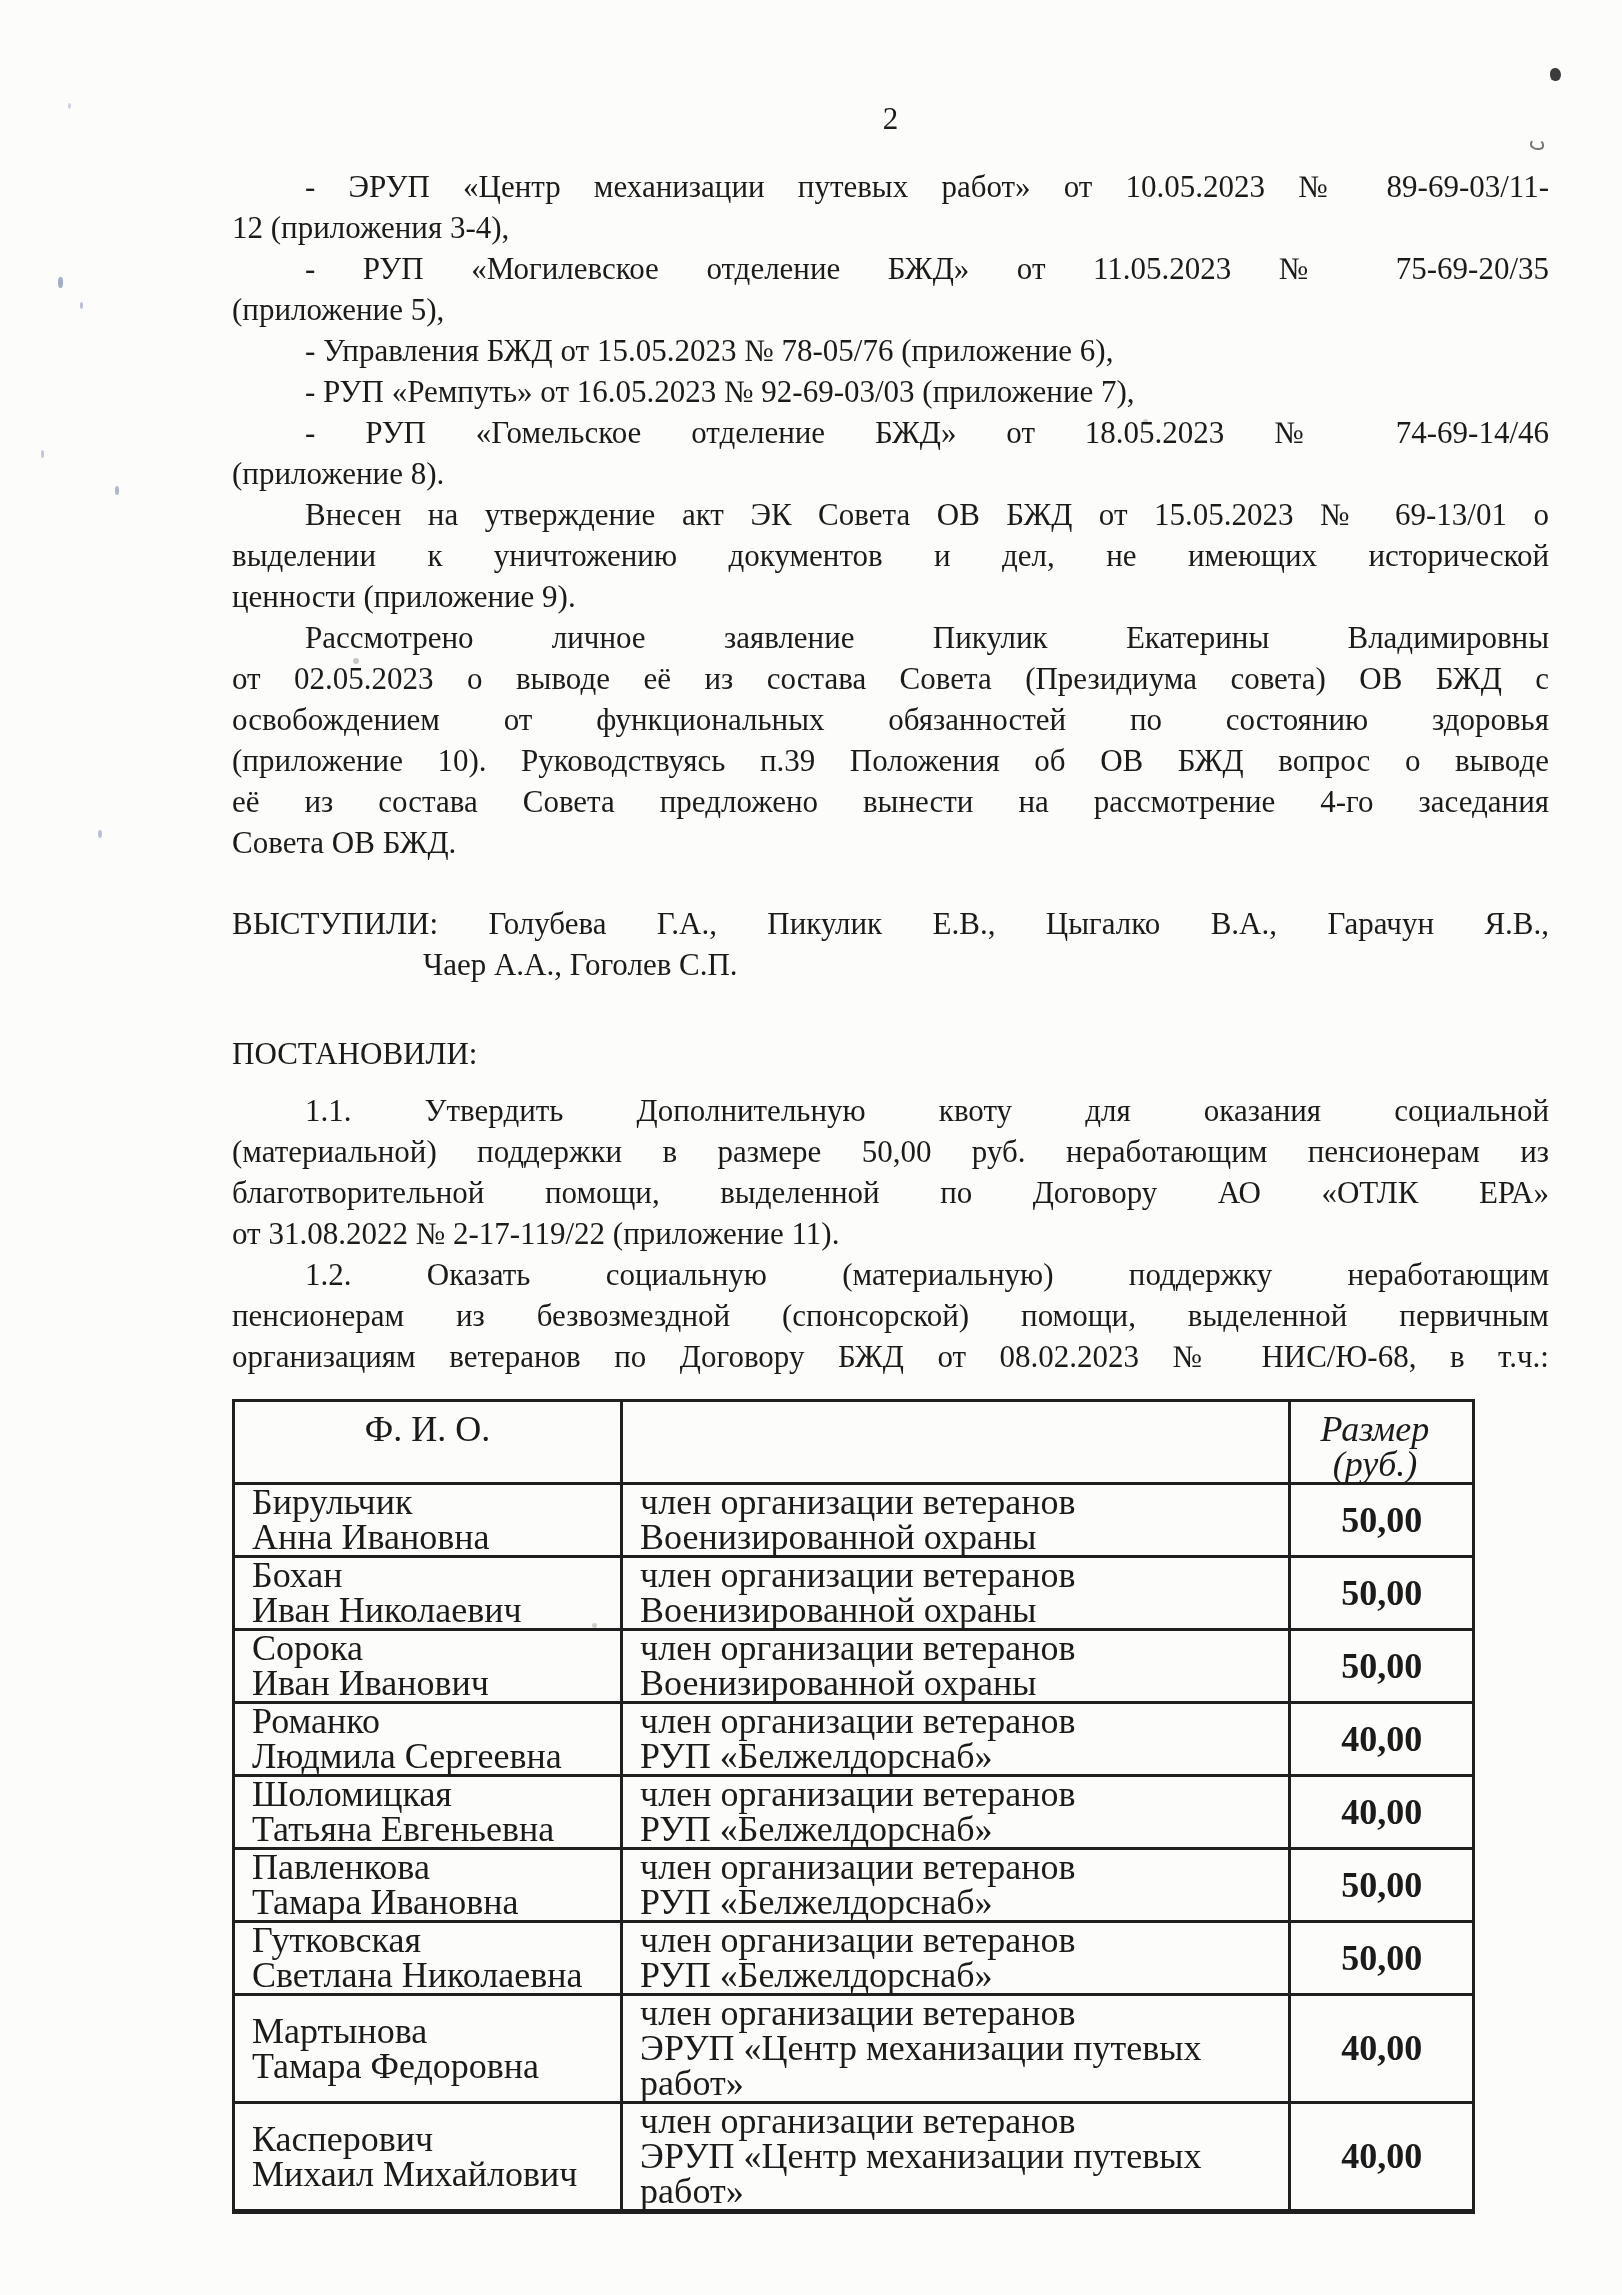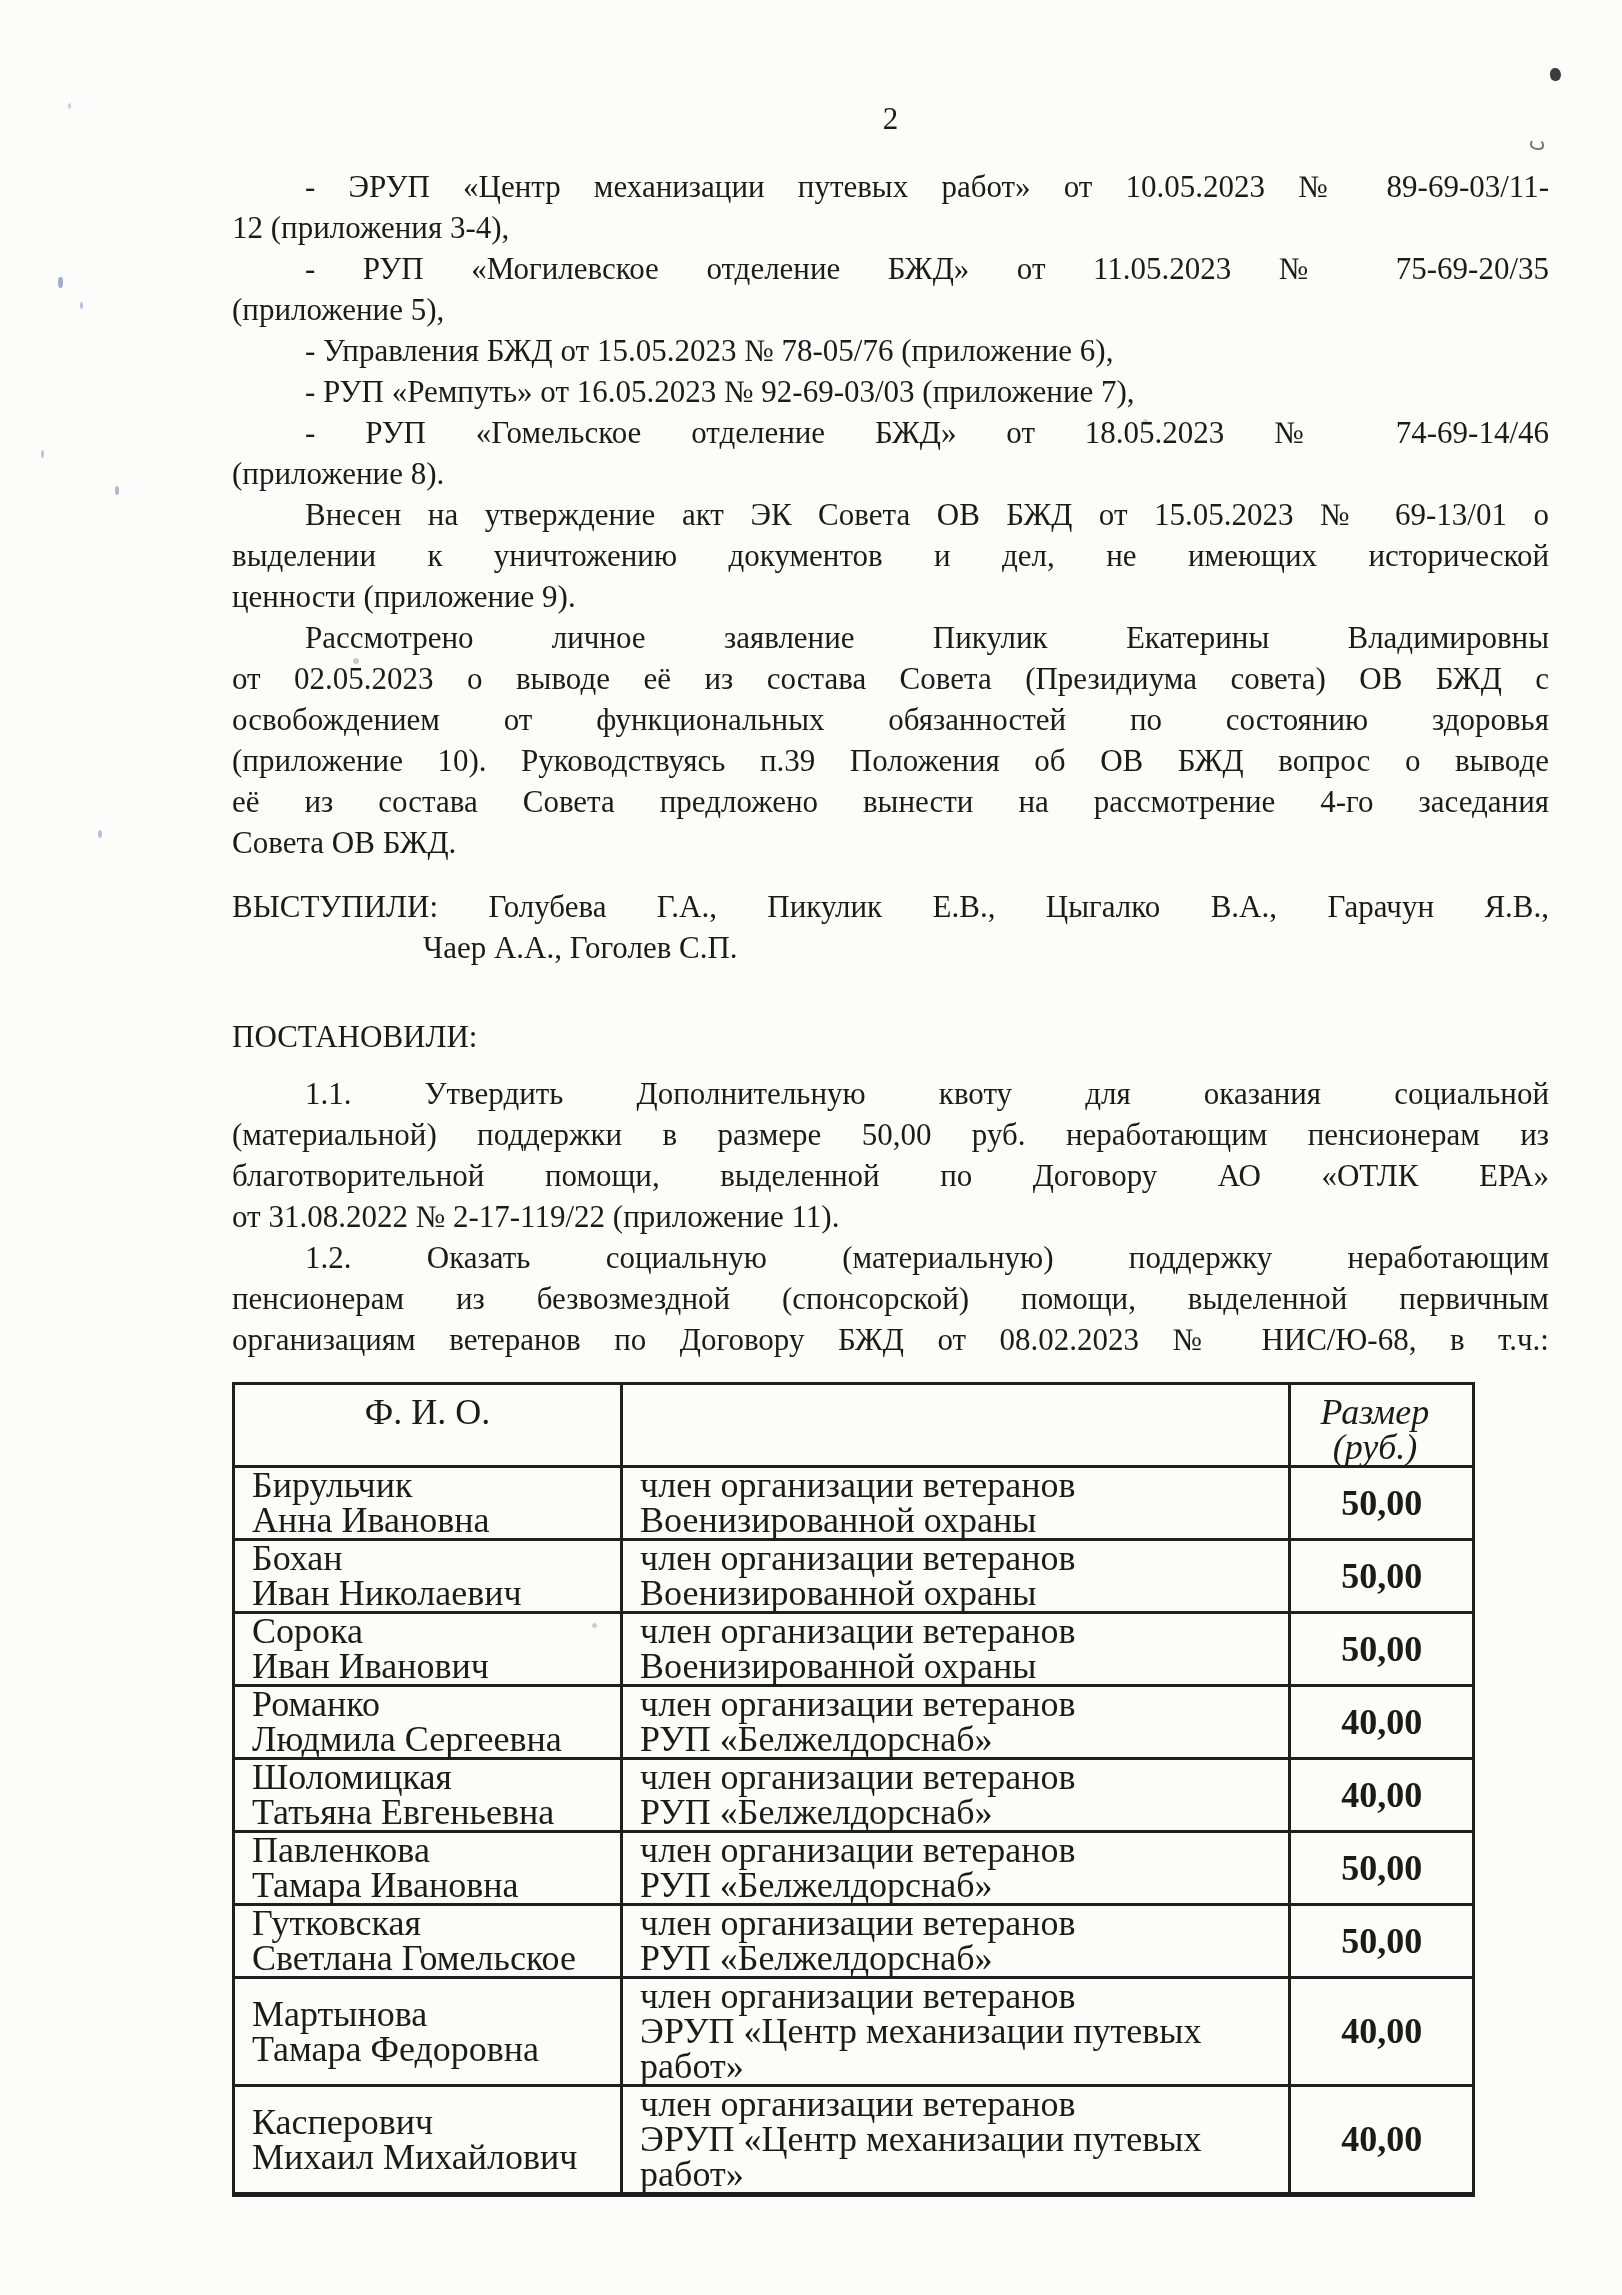--- a/index.html
+++ b/index.html
@@ -34,21 +34,21 @@
     font-size:31px;
     line-height:41px;
   }
   .para .line{ text-align:left; }
   .para .line.jl{
     text-align:justify;
     text-align-last:justify;
   }
   .para.indent .line:first-child{ text-indent:73px; }
   .speakers{
-    margin-top:23px;
+    margin-top:40px;
     font-size:31px;
     line-height:41px;
     padding-left:191px;
   }
   .speakers .sline1{
     text-indent:-191px;
     text-align:justify;
     text-align-last:justify;
   }
   .speakers .sline2{ text-align:left; }
@@ -255,21 +255,21 @@
             </td>
             <td class="c-desc">
               <div>член организации ветеранов</div>
               <div>РУП «Белжелдорснаб»</div>
             </td>
             <td class="c-amount">50,00</td>
           </tr>
           <tr>
             <td class="c-name">
               <div>Гутковская</div>
-              <div>Светлана Гомельское</div>
+              <div>Светлана Николаевна</div>
             </td>
             <td class="c-desc">
               <div>член организации ветеранов</div>
               <div>РУП «Белжелдорснаб»</div>
             </td>
             <td class="c-amount">50,00</td>
           </tr>
           <tr>
             <td class="c-name">
               <div>Мартынова</div>

